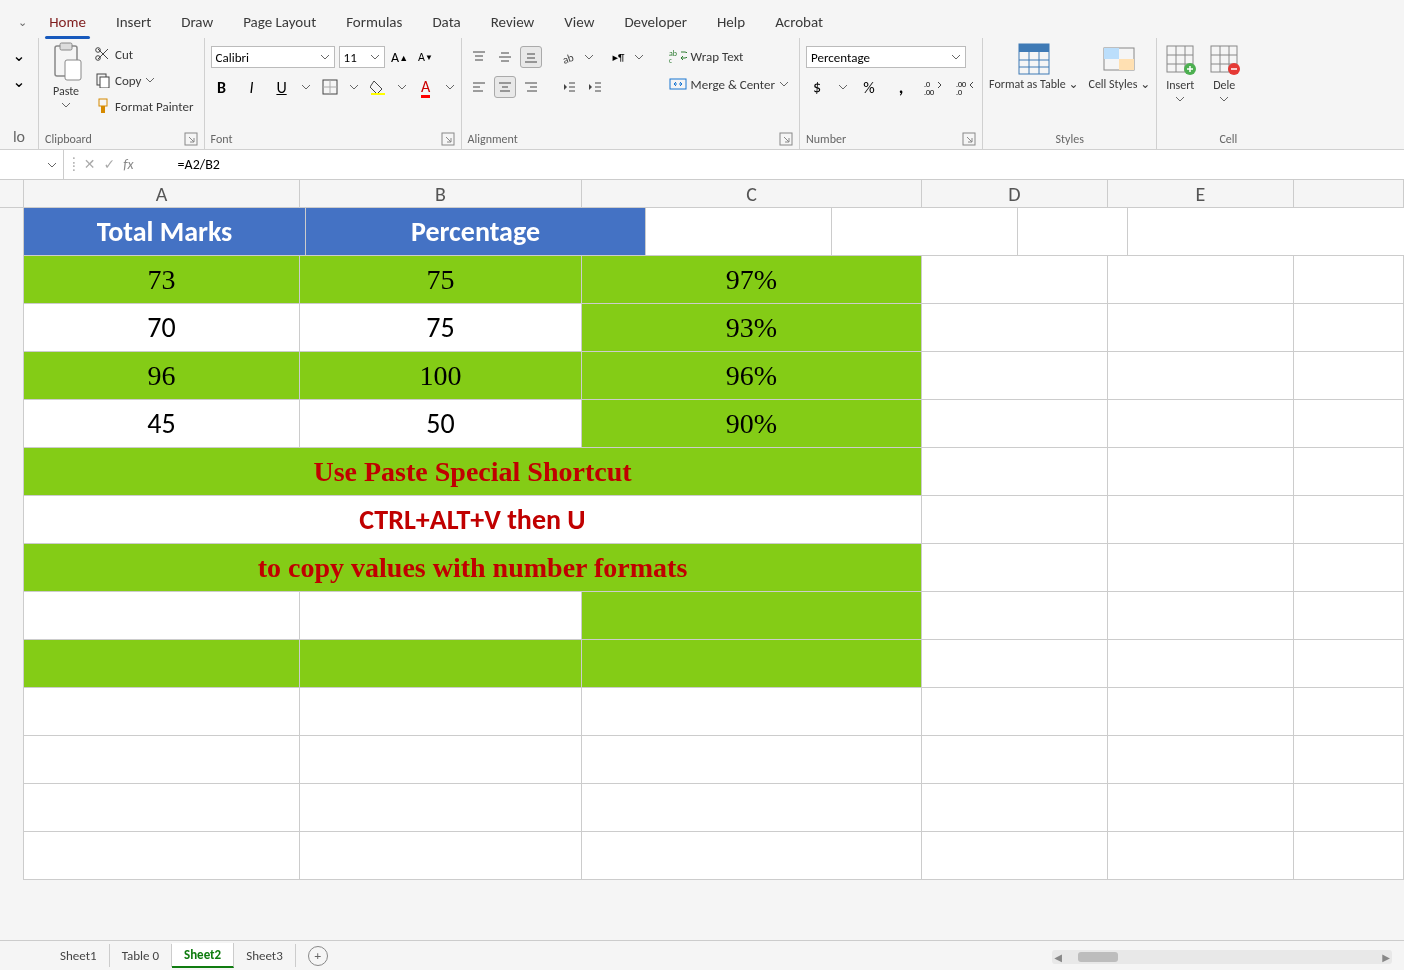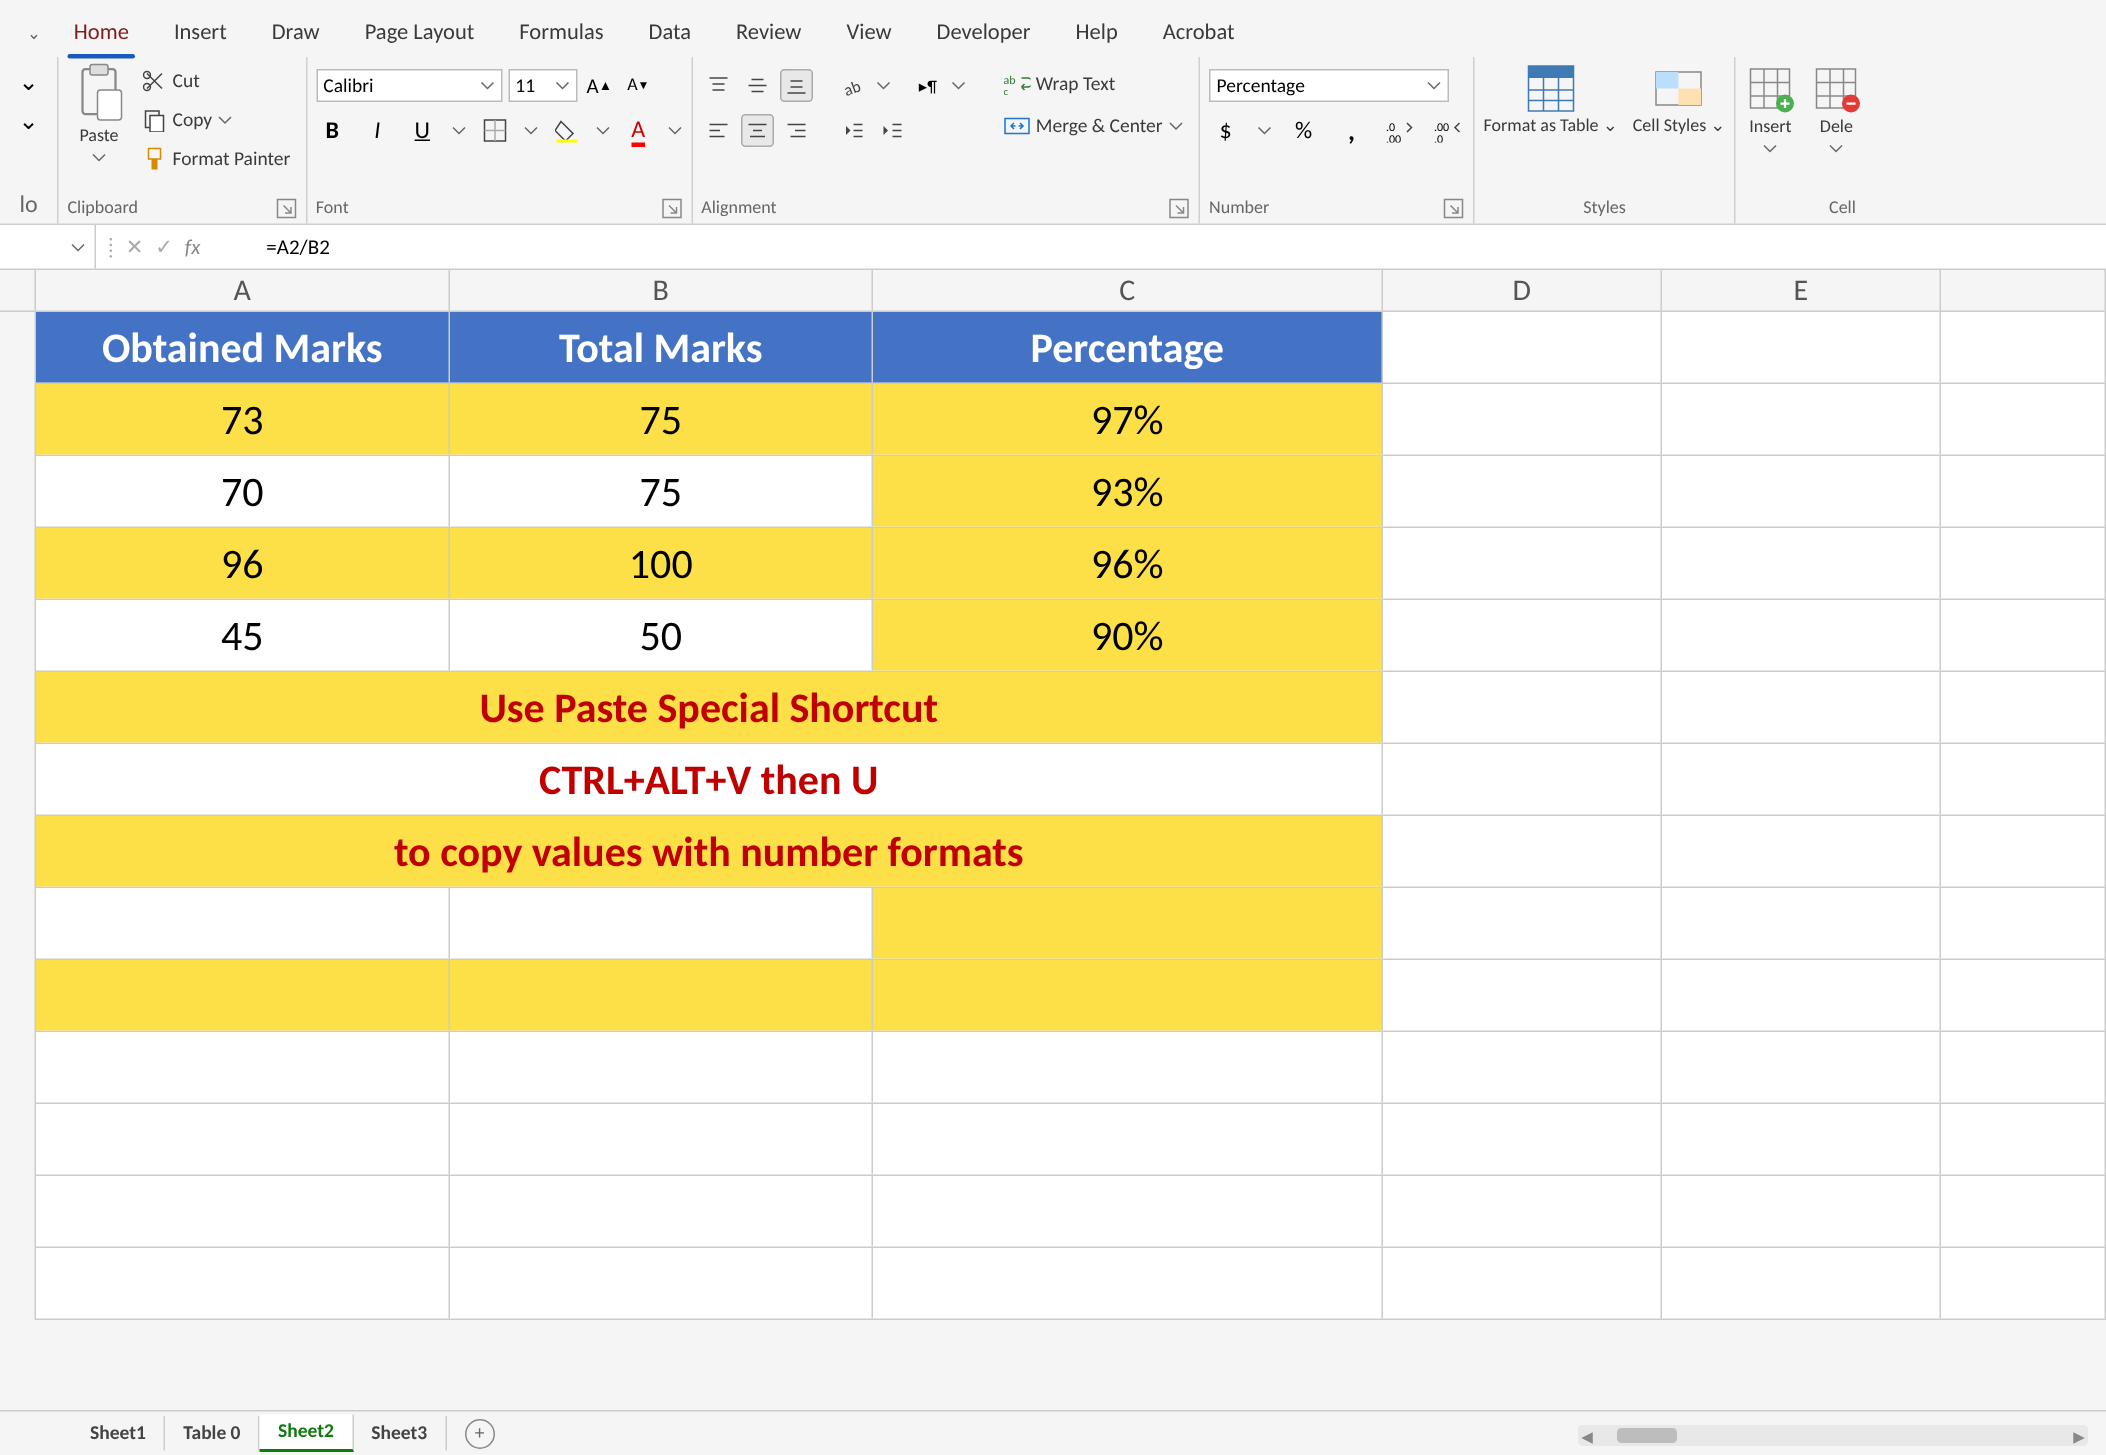--- a/index.html
+++ b/index.html
@@ -38,26 +38,26 @@
 .rowhdr-space { width: 24px; border-right: 1px solid #ccc; }
 .colhdr { display: flex; align-items: center; justify-content: center; font-size: 20px; color: #555; border-right: 1px solid #ccc; }
 .colA { width: 276px; } .colB { width: 282px; } .colC { width: 340px; }
 .colDE { width: 186px; } .colF { width: 110px; }
 .gridbody { display: flex; }
 .rowhdrs { width: 24px; background: #f5f5f5; border-right: 1px solid #ccc; }
 .cells { position: relative; }
 .row { display: flex; height: 48px; border-bottom: 1px solid #ccc; }
 .cell { display: flex; align-items: center; justify-content: center; border-right: 1px solid #ccc; font-size: 28px; }
 .hdrcell { background: #4472C4; color: #fff; font-weight: 600; }
-.bluecell { background: #fde047; }
+.bluecell { background: #84cc16; font-family: Liberation Serif, serif; }
 .merged { width: 898px; font-weight: bold; color: #C00000; font-size: 28px; }
 
 
 .sheettabs { position: absolute; bottom: 0; left: 0; right: 0; height: 30px; display: flex; align-items: center; background: #f5f5f5; border-top: 1px solid #ccc; padding-left: 48px; font-size: 13px; }
-.sheettab { padding: 4px 12px; border-right: 1px solid #ccc; cursor: pointer; color: #444; font-weight: bold; }
+.sheettab { padding: 4px 12px; border-right: 1px solid #ccc; cursor: pointer; color: #444; }
 .sheettab.active { background: #fff; font-weight: 600; color: #0f7b0f; border-bottom: 2px solid #107c10; }
 .addsheet { margin-left: 12px; width: 20px; height: 20px; border: 1px solid #888; border-radius: 50%; display: flex; align-items: center; justify-content: center; cursor: pointer; color: #666; }
 .hscroll { position: absolute; right: 12px; bottom: 6px; width: 340px; height: 14px; background: #e8e8e8; border-radius: 3px; display:flex; align-items:center; }
 .hscroll .thumb { margin-left:14px; width: 40px; height: 10px; background: #bdbdbd; border-radius: 3px; }
 .hscroll .arr { width:12px; display:flex; justify-content:center; color:#888; font-size:10px;}
 </style>
 </head>
 <body>
 
 <div class="tabs">
@@ -437,21 +437,20 @@
     <div class="colhdr colC">C</div>
     <div class="colhdr colDE">D</div>
     <div class="colhdr colDE">E</div>
     <div class="colhdr colF"></div>
   </div>
   <div class="gridbody">
     <div class="rowhdrs" style="height:672px;"></div>
     <div class="cells">
 
       <div class="row">
-        <div class="cell hdrcell colA">Obtained Marks</div>
         <div class="cell hdrcell colB">Total Marks</div>
         <div class="cell hdrcell colC">Percentage</div>
         <div class="cell colDE"></div>
         <div class="cell colDE"></div>
         <div class="cell colF"></div>
       </div>
 
       <div class="row">
         <div class="cell bluecell colA">73</div>
         <div class="cell bluecell colB">75</div>

